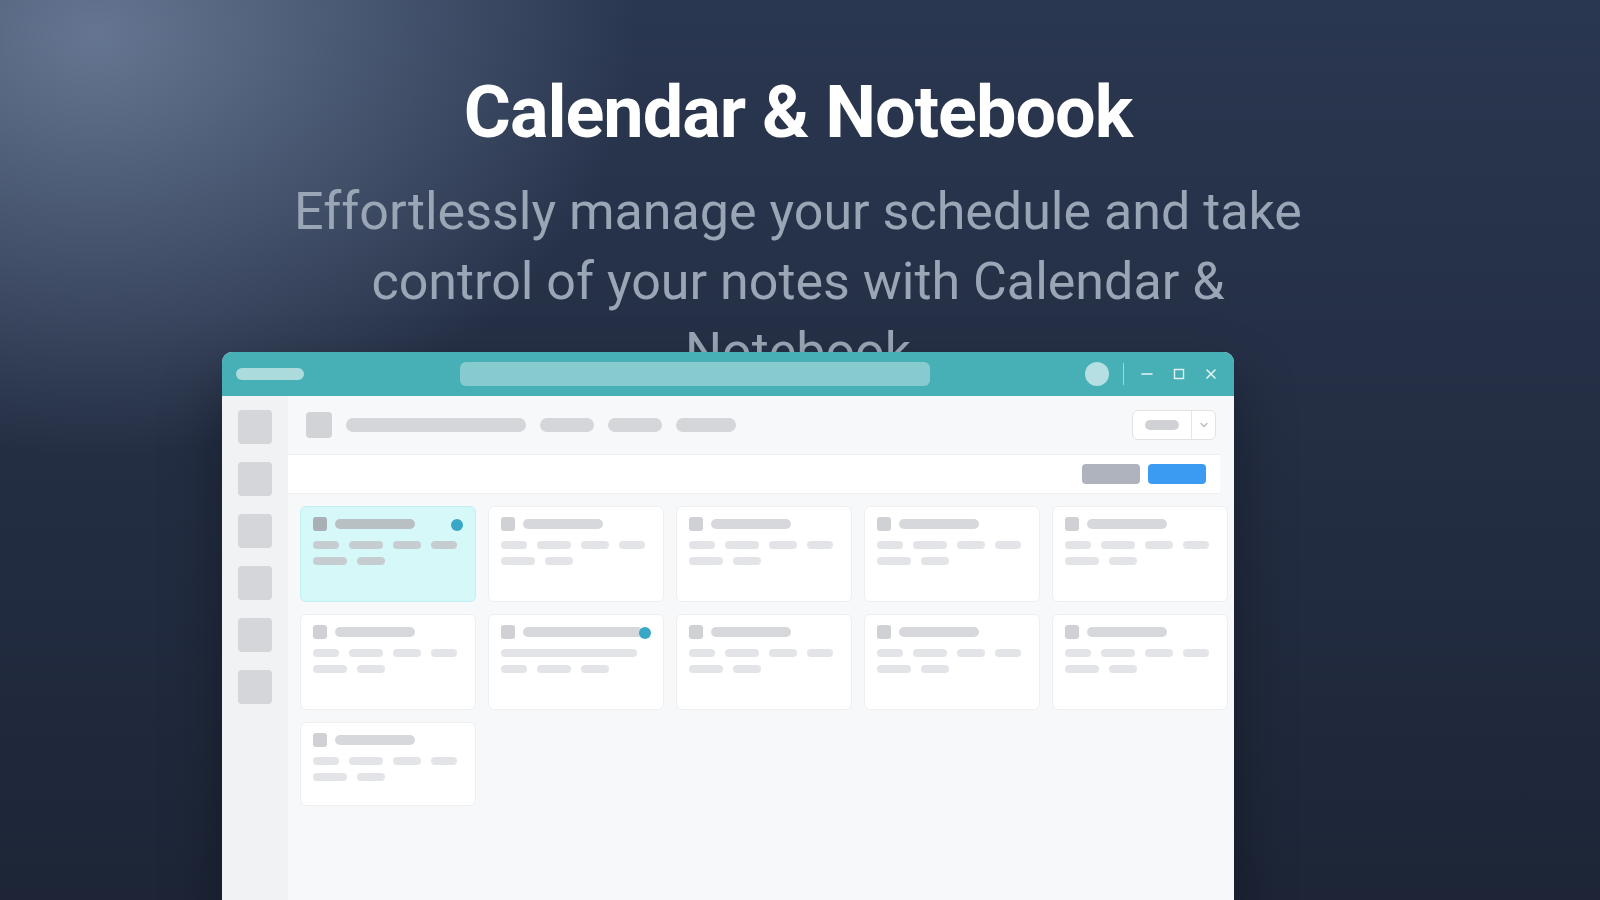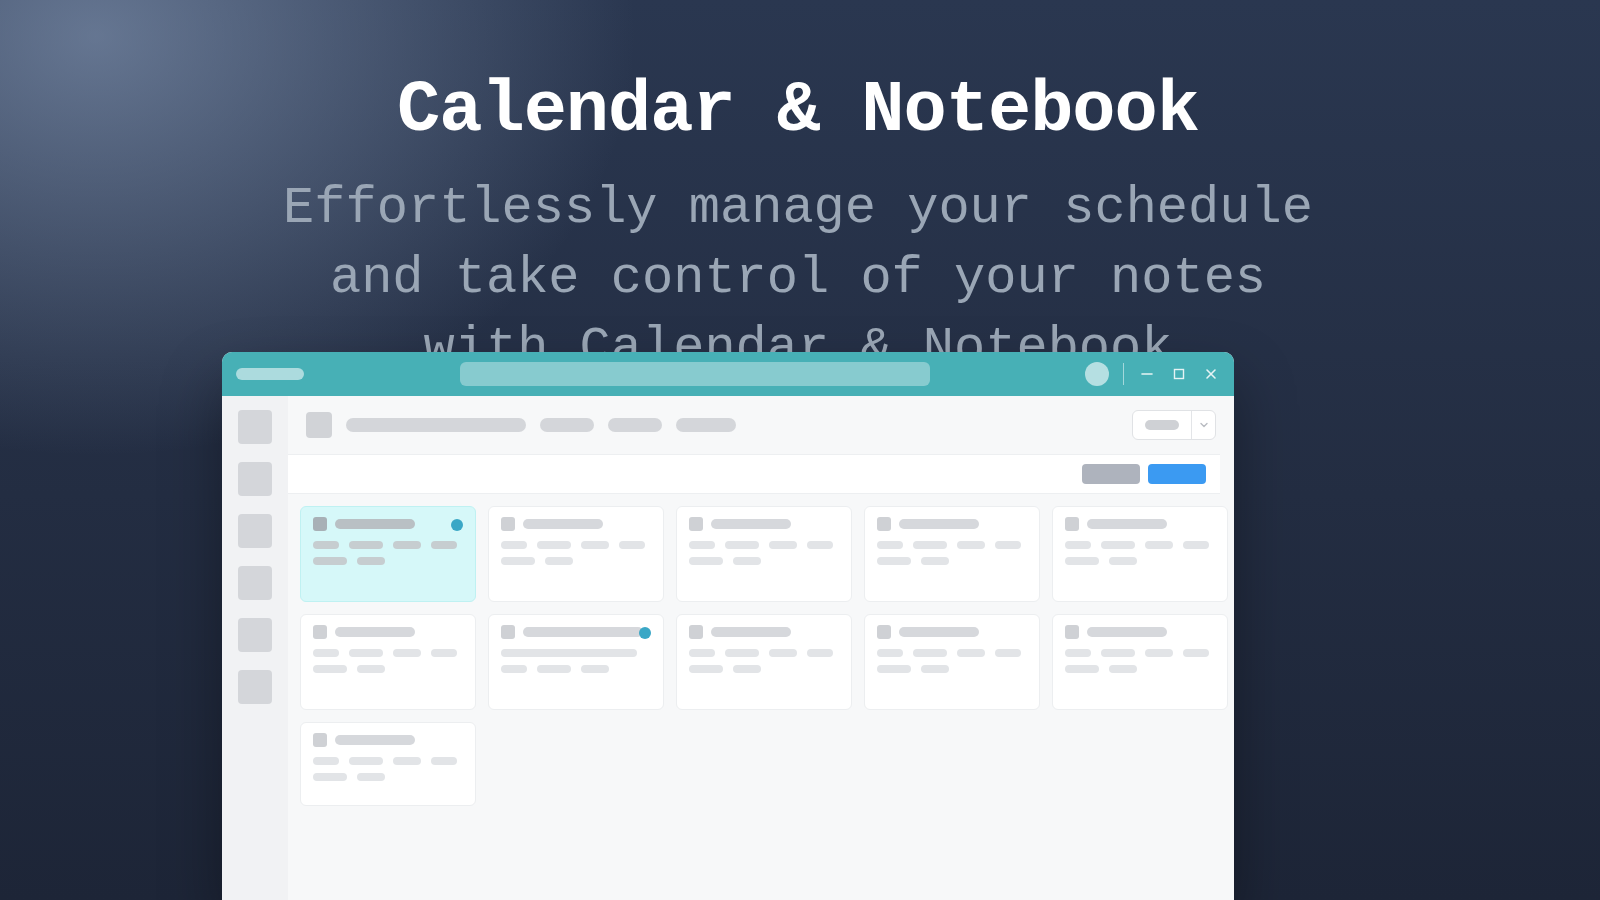--- a/index.html
+++ b/index.html
@@ -3,21 +3,21 @@
 <meta charset="utf-8">
 <style>
 * { margin: 0; padding: 0; box-sizing: border-box; }
 html, body { width: 1600px; height: 900px; overflow: hidden; font-family: -apple-system, BlinkMacSystemFont, "Segoe UI", Roboto, sans-serif; }
 .stage {
   width: 1600px; height: 900px;
   background: radial-gradient(900px 700px at 6% 4%, rgba(150,170,200,0.55), rgba(43,57,79,0) 60%),
               linear-gradient(180deg, #2a3750 0%, #232d42 55%, #1d2537 100%);
   position: relative;
 }
-.hero { position: absolute; top: 70px; left: 0; right: 4px; text-align: center; font-family: Liberation Mono, monospace; }
+.hero { position: absolute; top: 70px; left: 0; right: 4px; text-align: center; }
 .hero h1 { color: #ffffff; font-size: 72px; font-weight: 700; letter-spacing: -1px; }
 .hero p { color: #9aa6b5; font-size: 52px; font-weight: 400; line-height: 1.35; margin-top: 22px; max-width: 1060px; margin-left: auto; margin-right: auto; }
 
 .app-window {
   position: absolute; left: 222px; top: 352px; width: 1012px; height: 548px;
   border-radius: 10px 10px 0 0; overflow: hidden;
   box-shadow: 0 30px 60px rgba(0,0,0,0.35);
   background: #f7f8f9;
 }
 .titlebar { height: 44px; background: #47b0b6; display: flex; align-items: center; padding: 0 14px; }

